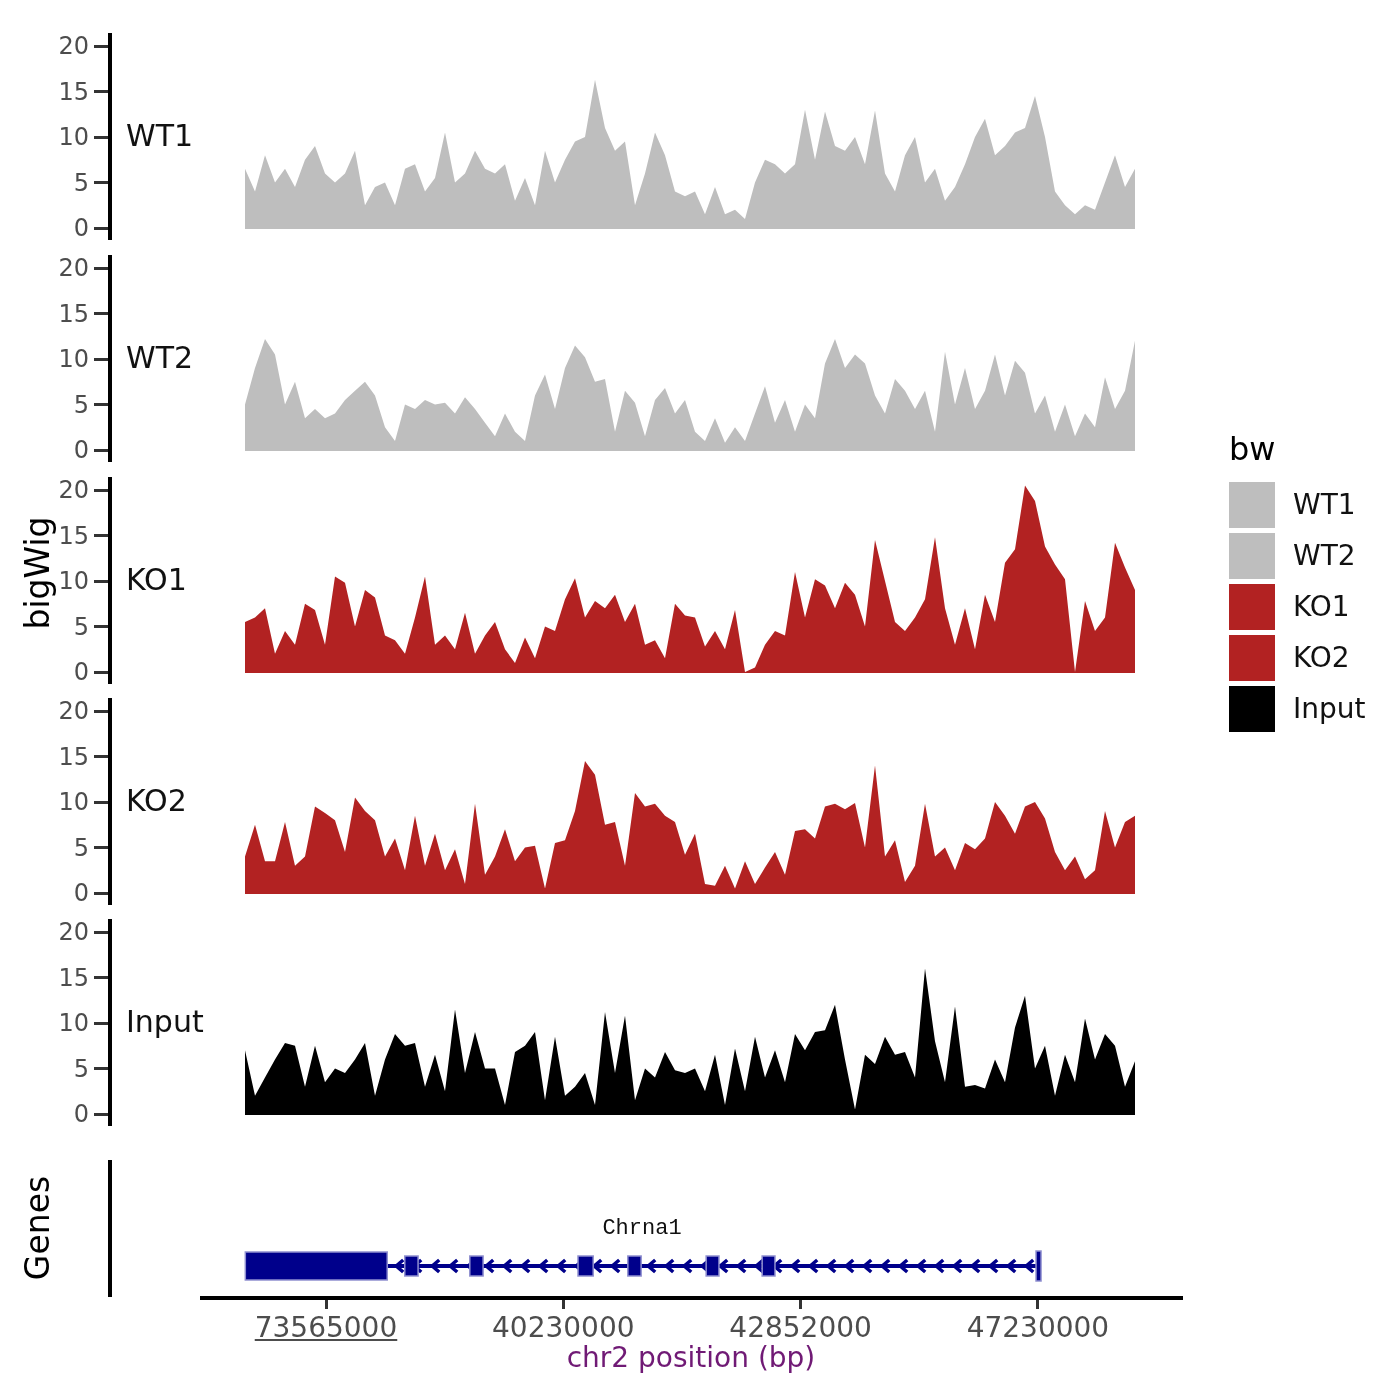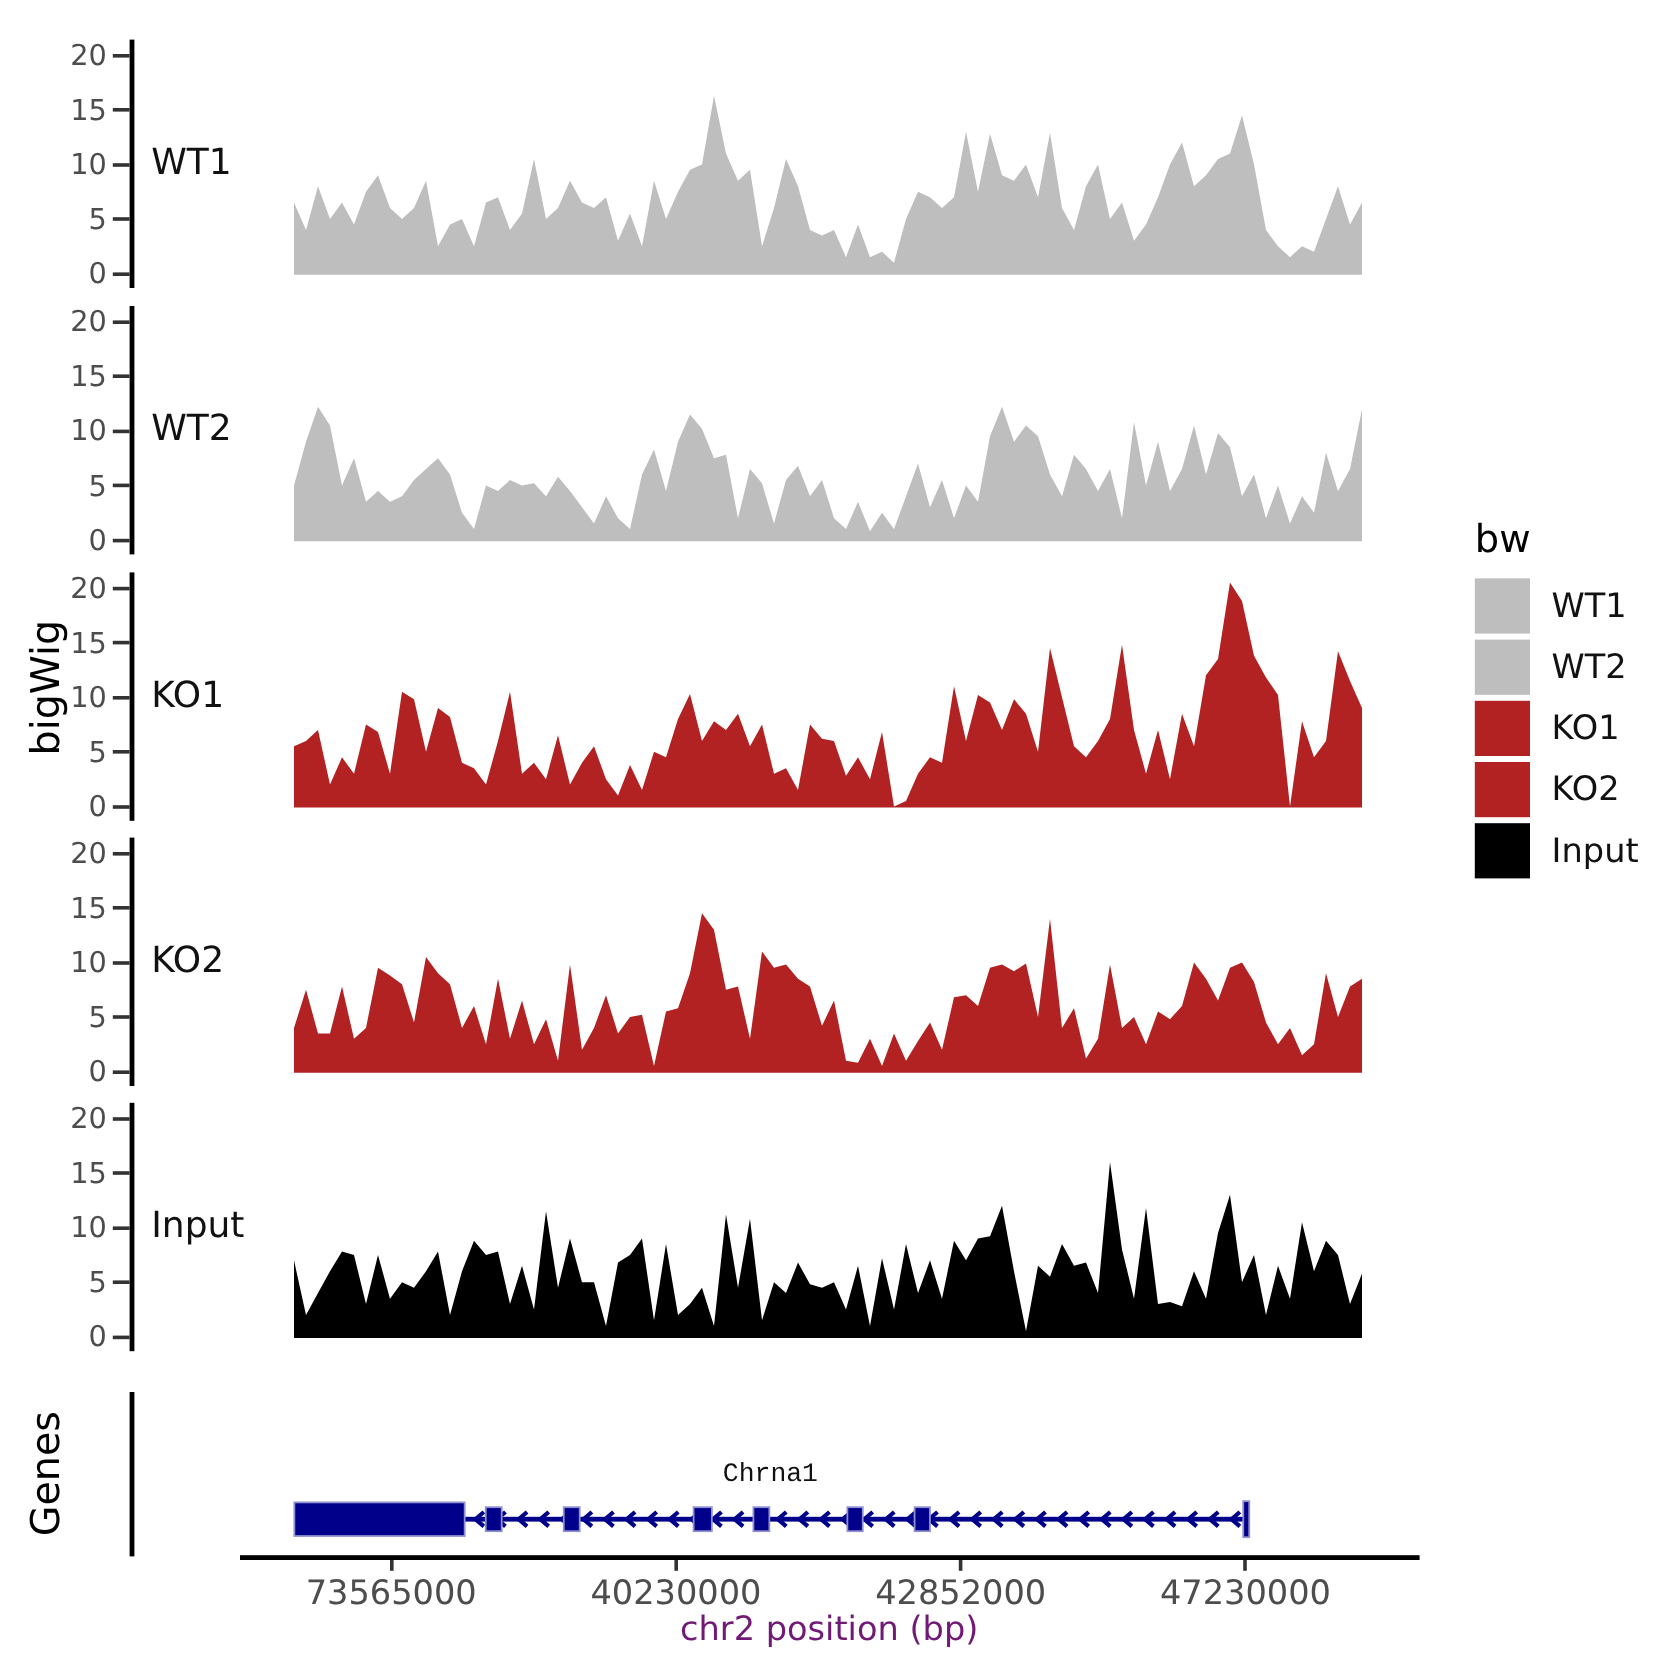--- a/index.html
+++ b/index.html
@@ -182,21 +182,21 @@
       <rect x="427.8456" y="106" width="13.288800000000037" height="20" fill="#00008b" stroke="#9090d0" stroke-width="1.5"></rect>
       <rect x="506.1546000000001" y="106" width="12.814199999999914" height="20" fill="#00008b" stroke="#9090d0" stroke-width="1.5"></rect>
       <rect x="562.1574" y="106" width="12.814200000000028" height="20" fill="#00008b" stroke="#9090d0" stroke-width="1.5"></rect>
       <rect x="836.0356999999999" y="101" width="5" height="30" fill="#00008b" stroke="#9090d0" stroke-width="1.5"></rect>
     </svg>
   <div class="gene-label">Chrna1</div>
 
   <div class="xaxis-line"></div>
   <div class="xticks">
       <div class="xtick-mark" style="left: 324.5px;"></div>
-      <div class="xtick-label" style="left: 236px;">73565000</div>
+      <div class="xtick-label" style="left: 236px; text-decoration: underline;">73565000</div>
       <div class="xtick-mark" style="left: 561.8px;"></div>
       <div class="xtick-label" style="left: 473.3px;">40230000</div>
       <div class="xtick-mark" style="left: 799.1px;"></div>
       <div class="xtick-label" style="left: 710.6px;">42852000</div>
       <div class="xtick-mark" style="left: 1036.4px;"></div>
       <div class="xtick-label" style="left: 947.9px;">47230000</div>
     </div>
   <div class="xlabel">chr2 position (bp)</div>
 
   <div class="legend">

